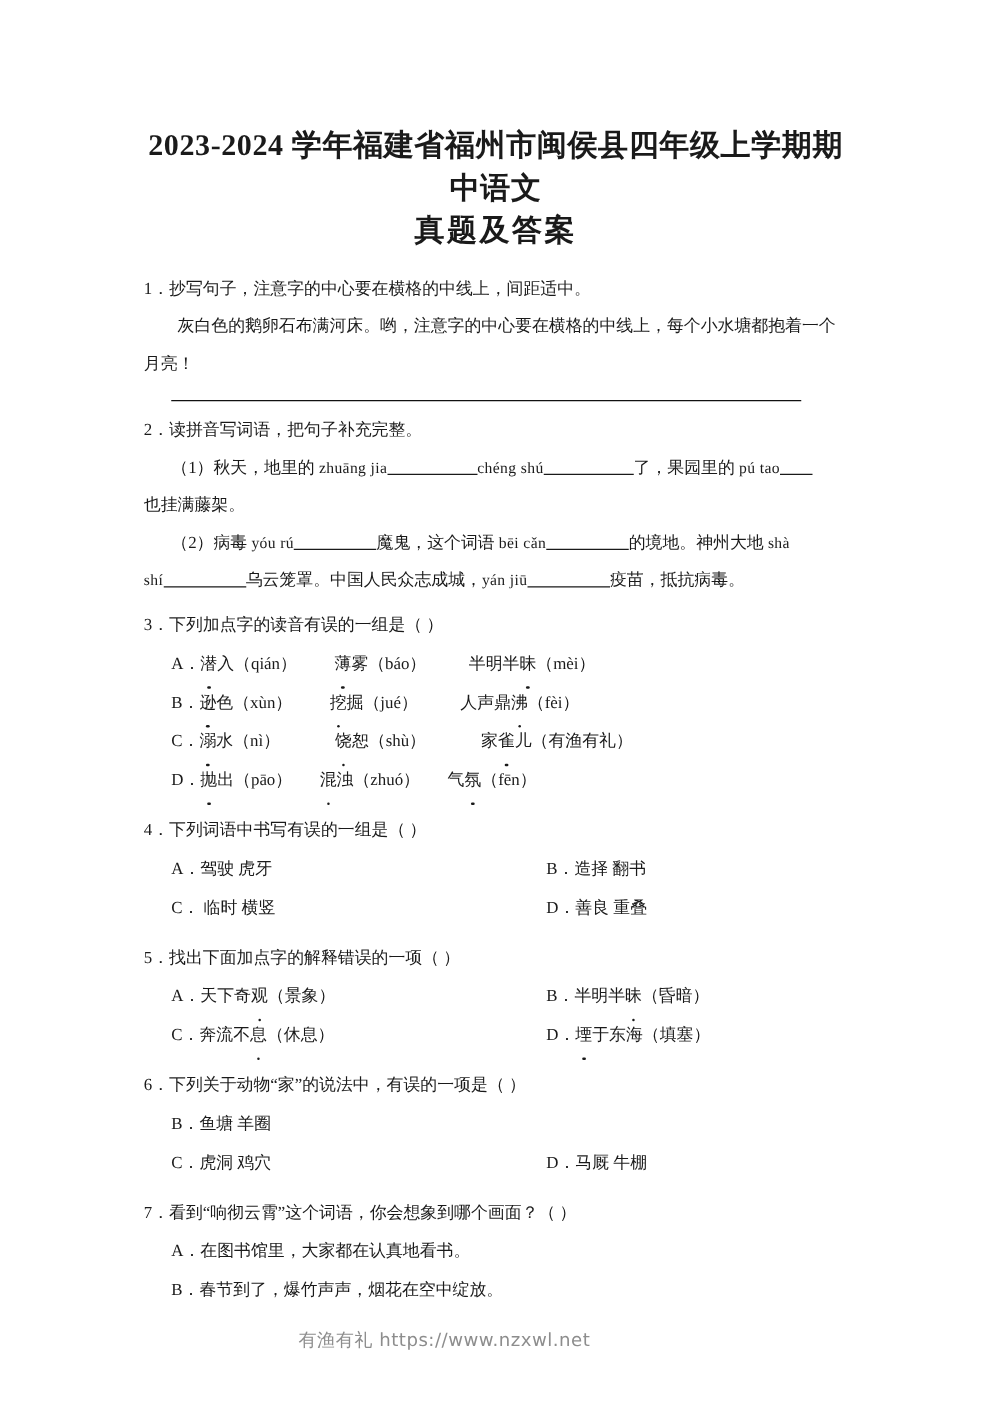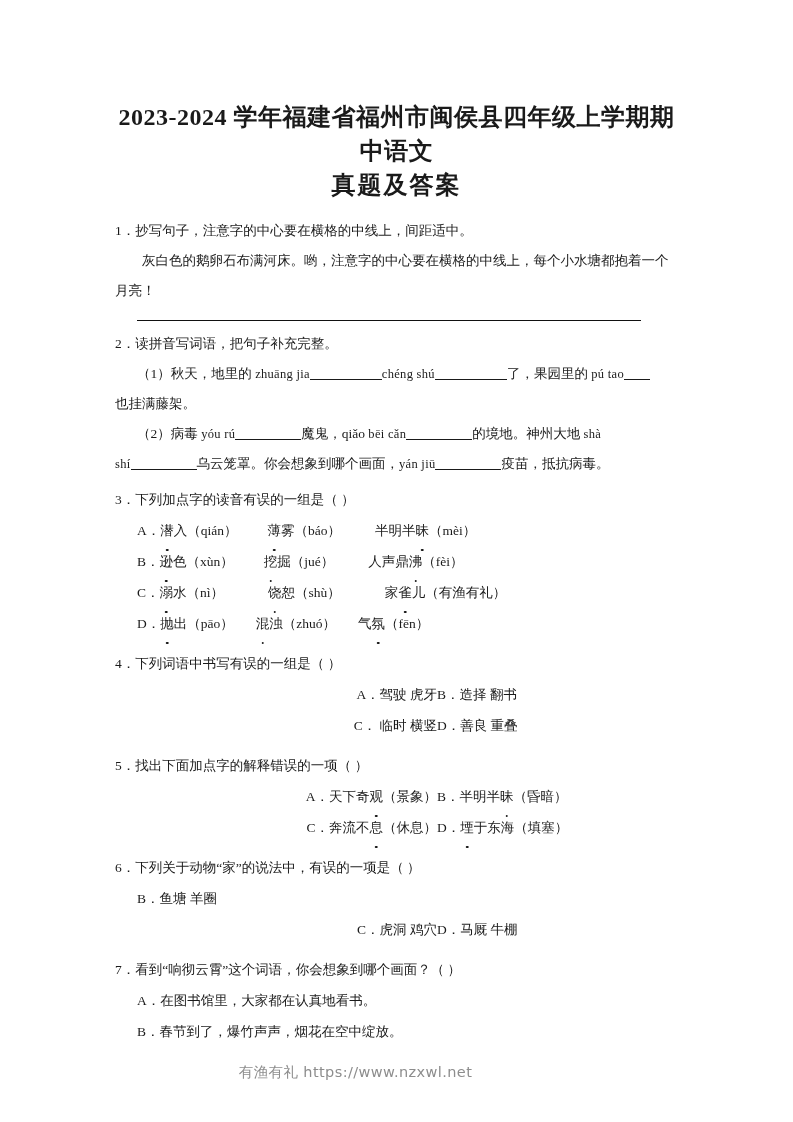--- a/index.html
+++ b/index.html
@@ -73,21 +73,21 @@
   }
   .opt-row {
     display: flex;
     font-size: 13.5px;
     line-height: 31px;
     padding-left: 22px;
   }
   .opt-row .col {
     white-space: nowrap;
   }
-  .opt-row .colA { width: 300px; text-align: right; }
+  .opt-row .colA { width: 300px; }
   .opt-row .colB { width: 240px; }
 
   
   .gap-a { display: inline-block; width: 30px; }
   .gap-b { display: inline-block; width: 34px; }
   .gap-c { display: inline-block; width: 44px; }
   .gap-d { display: inline-block; width: 22px; }
 
   
   .dot {
@@ -168,24 +168,24 @@
 
     <div class="q">
       <p class="q-stem">2．读拼音写词语，把句子补充完整。</p>
 
       <p class="para-cont" style="padding-left:22px;">
         <span>（1）秋天，地里的 </span><span class="py">zhuāng jia</span><span class="blank w-long"></span><span class="py">chéng shú</span><span class="blank w-long"></span><span>了，果园里的 </span><span class="py">pú tao</span><span class="blank w-short"></span>
       </p>
       <p class="para-cont">也挂满藤架。</p>
 
       <p class="para-cont" style="padding-left:22px;">
-        <span>（2）病毒 </span><span class="py">yóu rú</span><span class="blank w-mid"></span><span>魔鬼，qiǎo </span><span class="py">bēi cǎn</span><span class="blank w-mid"></span><span>的境地。神州大地 </span><span class="py">shà</span>
+        <span>（2）病毒 </span><span class="py">yóu rú</span><span class="blank w-mid"></span><span>魔鬼，这个词语 </span><span class="py">bēi cǎn</span><span class="blank w-mid"></span><span>的境地。神州大地 </span><span class="py">shà</span>
       </p>
       <p class="para-cont">
-        <span class="py">shí</span><span class="blank w-mid"></span><span>乌云笼罩。你会想象到哪个画面，</span><span class="py">yán jiū</span><span class="blank w-mid"></span><span>疫苗，抵抗病毒。</span>
+        <span class="py">shí</span><span class="blank w-mid"></span><span>乌云笼罩。中国人民众志成城，</span><span class="py">yán jiū</span><span class="blank w-mid"></span><span>疫苗，抵抗病毒。</span>
       </p>
     </div>
 
     <div class="q">
       <p class="q-stem">3．下列加点字的读音有误的一组是（      ）</p>
 
       <p class="opt-line">
         <span>A．</span><span class="dot">潜</span><span>入（qián）</span><span class="gap-a"></span><span class="dot">薄</span><span>雾（báo）</span><span class="gap-b"></span><span>半明半</span><span class="dot">昧</span><span>（mèi）</span>
       </p>
 

